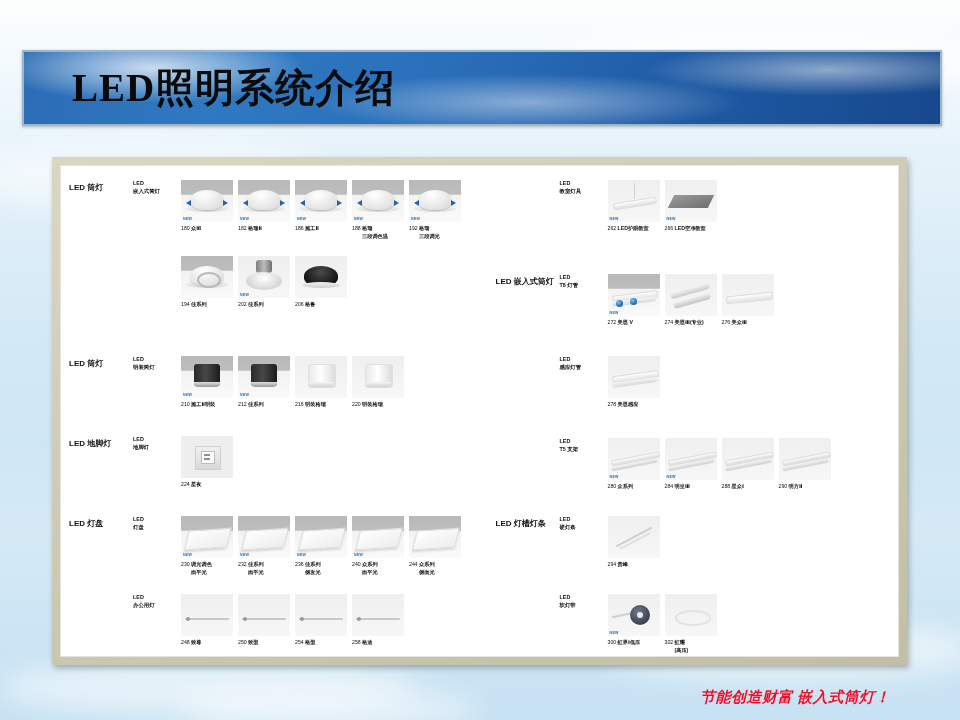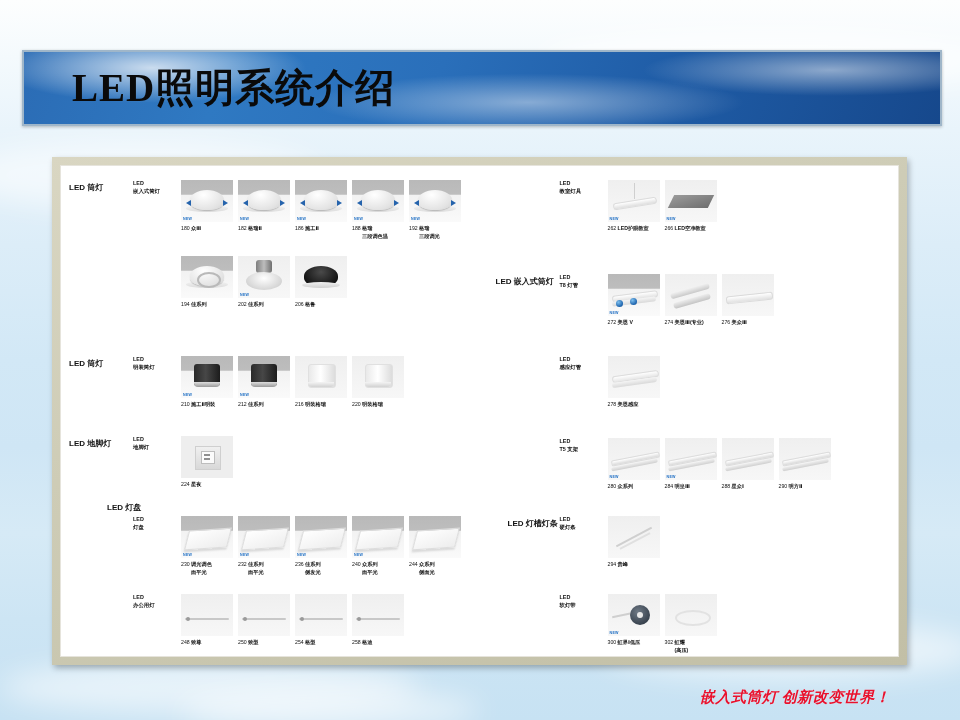--- a/index.html
+++ b/index.html
@@ -286,21 +286,21 @@
               <div class="shot flat">
                 <div class="sh fl-sq"></div>
                 <div class="sh fl-in"></div>
                 <div class="sh " style="position: absolute; left: 23px; top: 18px; width: 6px; height: 2px; background: rgb(143, 143, 143);"></div>
                 <div class="sh " style="position: absolute; left: 23px; top: 22px; width: 6px; height: 2px; background: rgb(143, 143, 143);"></div>
               </div>
               <div class="cap">224 <b>星夜</b></div>
             </div>
           </div>
         </div>
-        <div class="cat-label" style="top: 336px; left: 8px; margin-left: 38px;">LED 灯盘</div>
+        <div class="cat-label" style="top: 352px; left: 8px;">LED 灯盘</div>
         <div class="sub" style="top: 350px; left: 72px;">
           <div class="sub-label">
             <div class="l1">LED</div>
             <div>灯盘</div>
           </div>
           <div class="thumbs">
             <div class="item">
               <div class="shot">
                 <div class="sh panel"></div>
                 <div class="badge-new">NEW</div>
@@ -475,21 +475,21 @@
             </div>
             <div class="item">
               <div class="shot plain">
                 <div class="sh " style="position: absolute; left: 3px; top: 18px; width: 47px; height: 4px; border-radius: 2px; background: linear-gradient(rgb(255, 255, 255), rgb(217, 217, 217)); border: 1px solid rgb(220, 220, 220); transform: rotate(-11deg);"></div>
                 <div class="sh " style="position: absolute; left: 3px; top: 25px; width: 47px; height: 4px; border-radius: 2px; background: linear-gradient(rgb(240, 240, 240), rgb(207, 207, 207)); transform: rotate(-11deg);"></div>
               </div>
               <div class="cap">290 <b>明方Ⅱ</b></div>
             </div>
           </div>
         </div>
-        <div class="cat-label" style="top: 352px; left: 28px;">LED 灯槽灯条</div>
+        <div class="cat-label" style="top: 352px; left: 16px;">LED 灯槽灯条</div>
         <div class="sub" style="top: 350px; left: 80px;">
           <div class="sub-label">
             <div class="l1">LED</div>
             <div>硬灯条</div>
           </div>
           <div class="thumbs">
             <div class="item">
               <div class="shot plain">
                 <div class="sh diag"></div>
                 <div class="sh diag2"></div>
@@ -518,13 +518,13 @@
                 <div class="sh ring"></div>
               </div>
               <div class="cap">302 <b>虹耀</b><span class="sub2">(高压)</span></div>
             </div>
           </div>
         </div>
       </div>
   </div>
 </div>
 
-<div id="slogan">嵌入式筒灯 创新改变世界！</div>
+<div id="slogan">节能创造财富 嵌入式筒灯！</div>
 
 </body></html>

